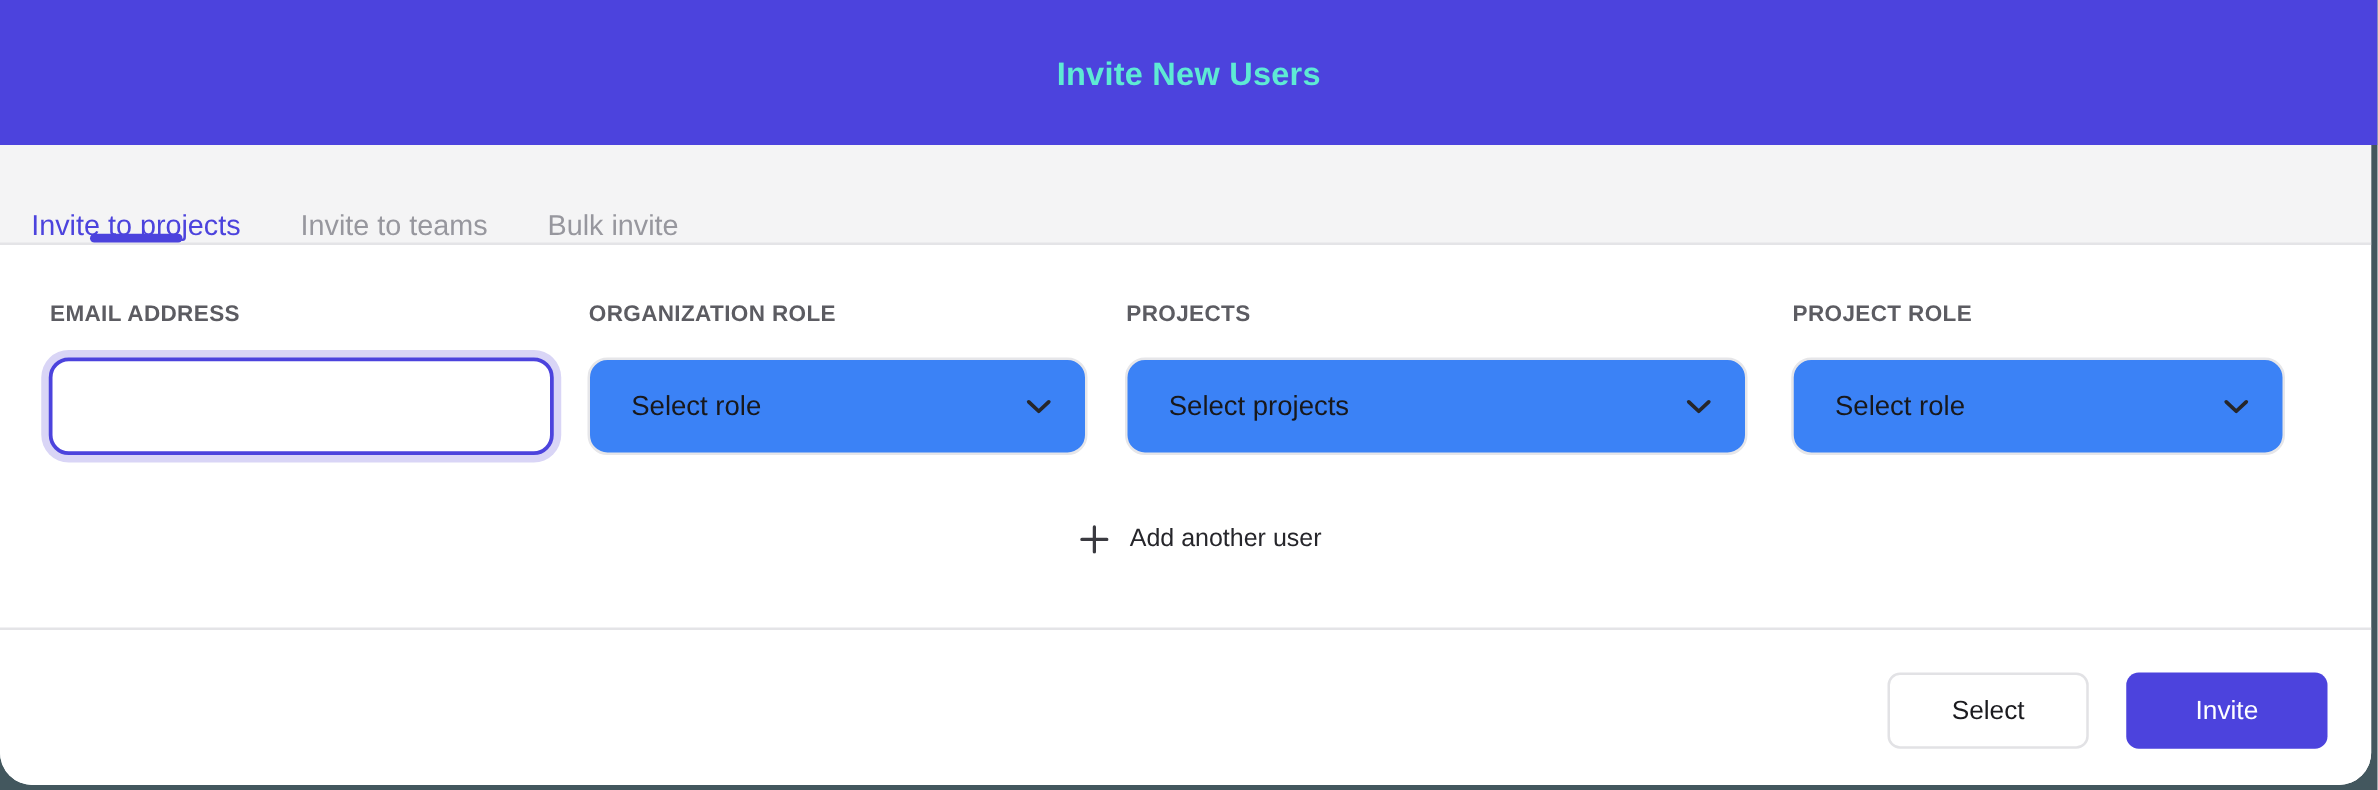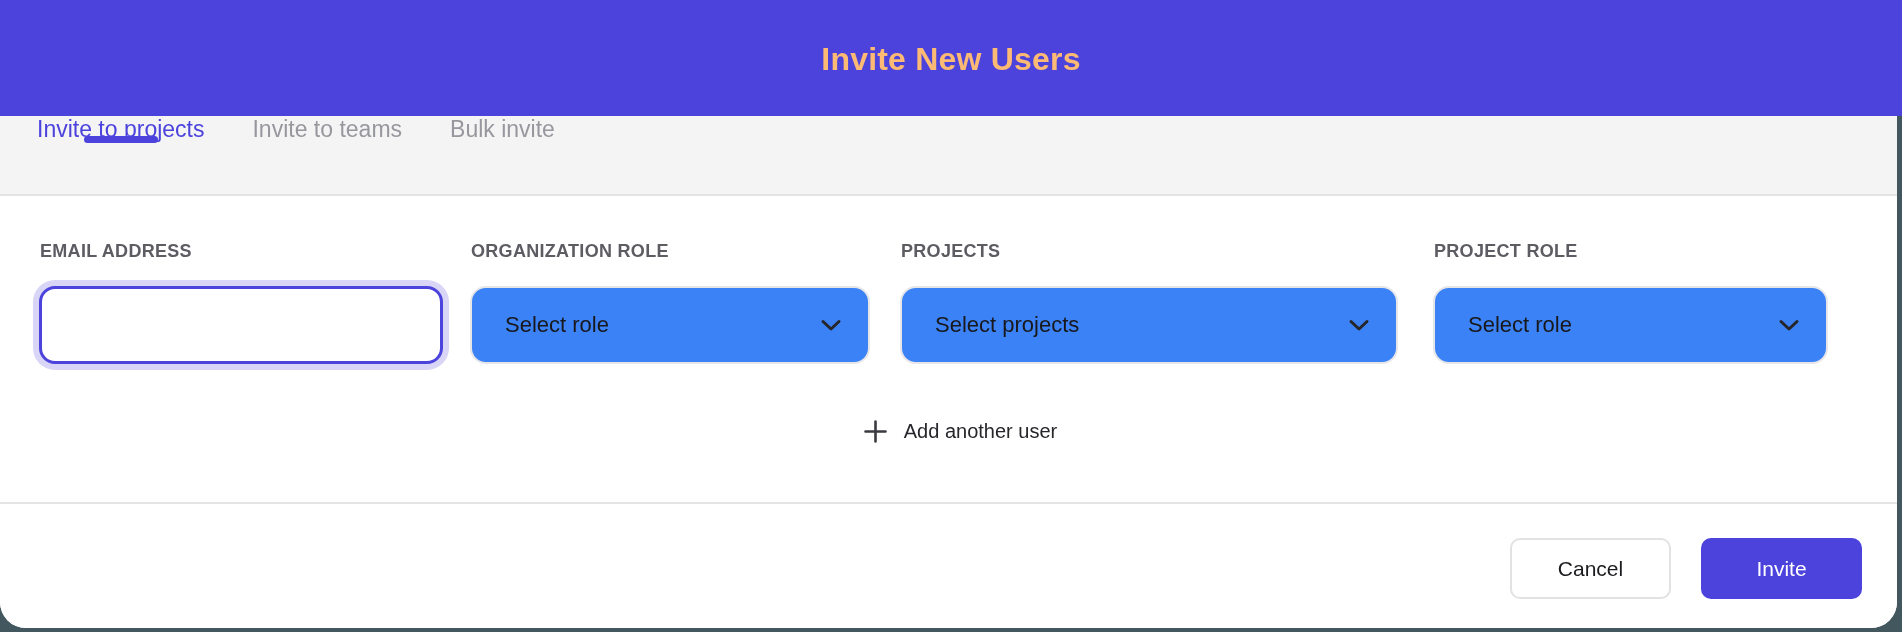--- a/index.html
+++ b/index.html
@@ -10,34 +10,34 @@
     position:relative; overflow:hidden;
   }
 
   
   .header {
     position:absolute; top:0; left:0; width:1902px; height:116px;
     background: var(--accent, #4c43dd);
     display:flex; align-items:center; justify-content:center;
   }
   .header-title {
-    color:#fdba74; font-size:32px; font-weight:700; letter-spacing:0.2px;
+    color:#5eead4; font-size:26px; font-weight:700; letter-spacing:0.2px;
     padding-top:2px;
   }
 
   
   .modal {
     position:absolute; top:116px; left:0; width:1897px; height:512px;
     background:#ffffff; border-radius:0 0 26px 26px; overflow:hidden;
   }
 
   
   .tabbar {
     height:78px; background:#f4f4f5; border-bottom:2px solid #e4e4e7;
-    display:flex; align-items:flex-start; padding-left:37px;
+    display:flex; align-items:flex-end; padding-left:25px;
   }
   .tab {
     font-size:23px; color:var(--tab-inactive, #97979e);
     margin-right:48px; display:flex; align-items:center;
     position:relative; cursor:pointer; white-space:nowrap;
   }
   .tab.active { color:var(--accent, #4c43dd); }
   .tab-underline {
     position:absolute; left:50%; transform:translateX(-50%);
     bottom:0; width:74px; height:7px; border-radius:4px;
@@ -163,18 +163,18 @@
       <div class="add-click">
         <svg class="plus-icon" viewBox="0 0 23 23" fill="none">
           <path d="M11.5 1.5 V21.5 M1.5 11.5 H21.5" stroke="#3a3a40" stroke-width="2.6" stroke-linecap="round"></path>
         </svg>
         <span class="add-label">Add another user</span>
       </div>
       <div class="add-divider"></div>
     </div>
 
     <div class="footer">
-      <button class="btn btn-cancel">Cancel</button>
+      <button class="btn btn-cancel">Select</button>
       <button class="btn btn-invite">Invite</button>
     </div>
 
   </div>
 </div>
 
 </body></html>

